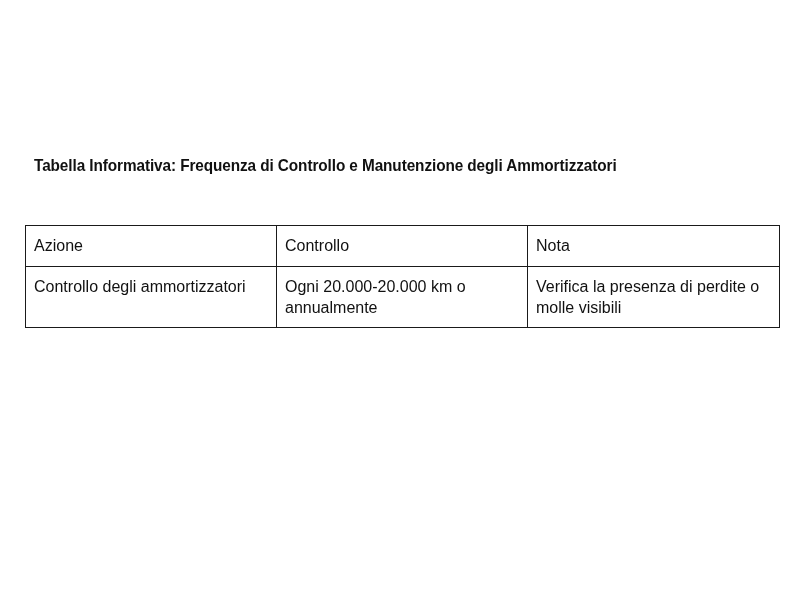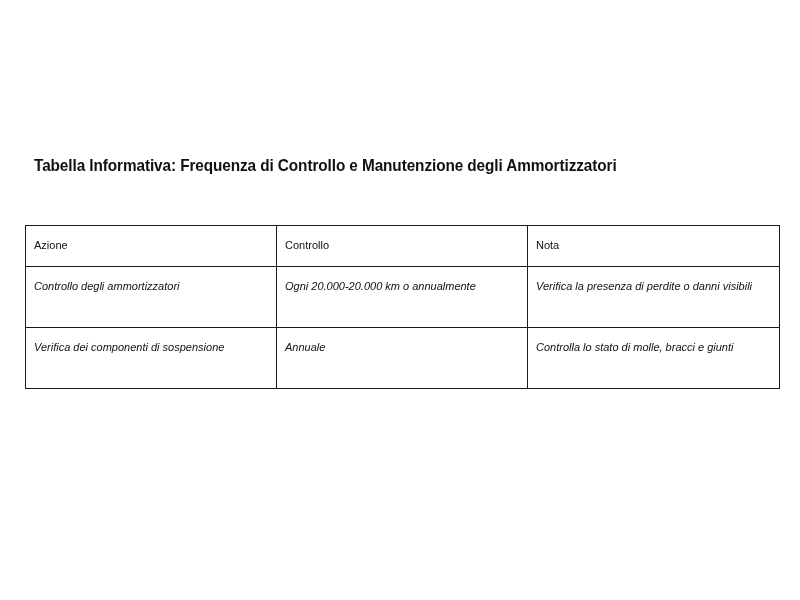--- a/index.html
+++ b/index.html
@@ -29,30 +29,30 @@
     table.info {
       position: absolute;
       left: 25px;
       top: 225px;
       width: 754px;
       border-collapse: collapse;
       table-layout: fixed;
     }
     table.info td, table.info th {
       border: 1.5px solid #1a1a1a;
-      font-size: 11px;
+      font-size: 16px;
       font-weight: normal;
       text-align: left;
       vertical-align: top;
       padding: 9px 8px 0 8px;
       line-height: 21px;
       color: #111111;
     }
     table.info th { height: 31px; padding-top: 9px; }
-    table.info td { height: 51px; font-style: italic; }
+    table.info td { height: 51px; }
     col.c1 { width: 251px; }
     col.c2 { width: 251px; }
     col.c3 { width: 252px; }
   </style>
 </head>
 <body>
 
 <div class="title">Tabella Informativa: Frequenza di Controllo e Manutenzione degli Ammortizzatori</div>
 
 <table class="info">
@@ -65,21 +65,16 @@
     <tr>
       <th>Azione</th>
       <th>Controllo</th>
       <th>Nota</th>
     </tr>
   </thead>
   <tbody>
     <tr>
       <td>Controllo degli ammortizzatori</td>
       <td>Ogni 20.000-20.000 km o annualmente</td>
-      <td>Verifica la presenza di perdite o danni visibili</td>
-    </tr>
-    <tr>
-      <td>Verifica dei componenti di sospensione</td>
-      <td>Annuale</td>
-      <td>Controlla lo stato di molle, bracci e giunti</td>
+      <td>Verifica la presenza di perdite o molle visibili</td>
     </tr>
   </tbody>
 </table>
 
 </body></html>

